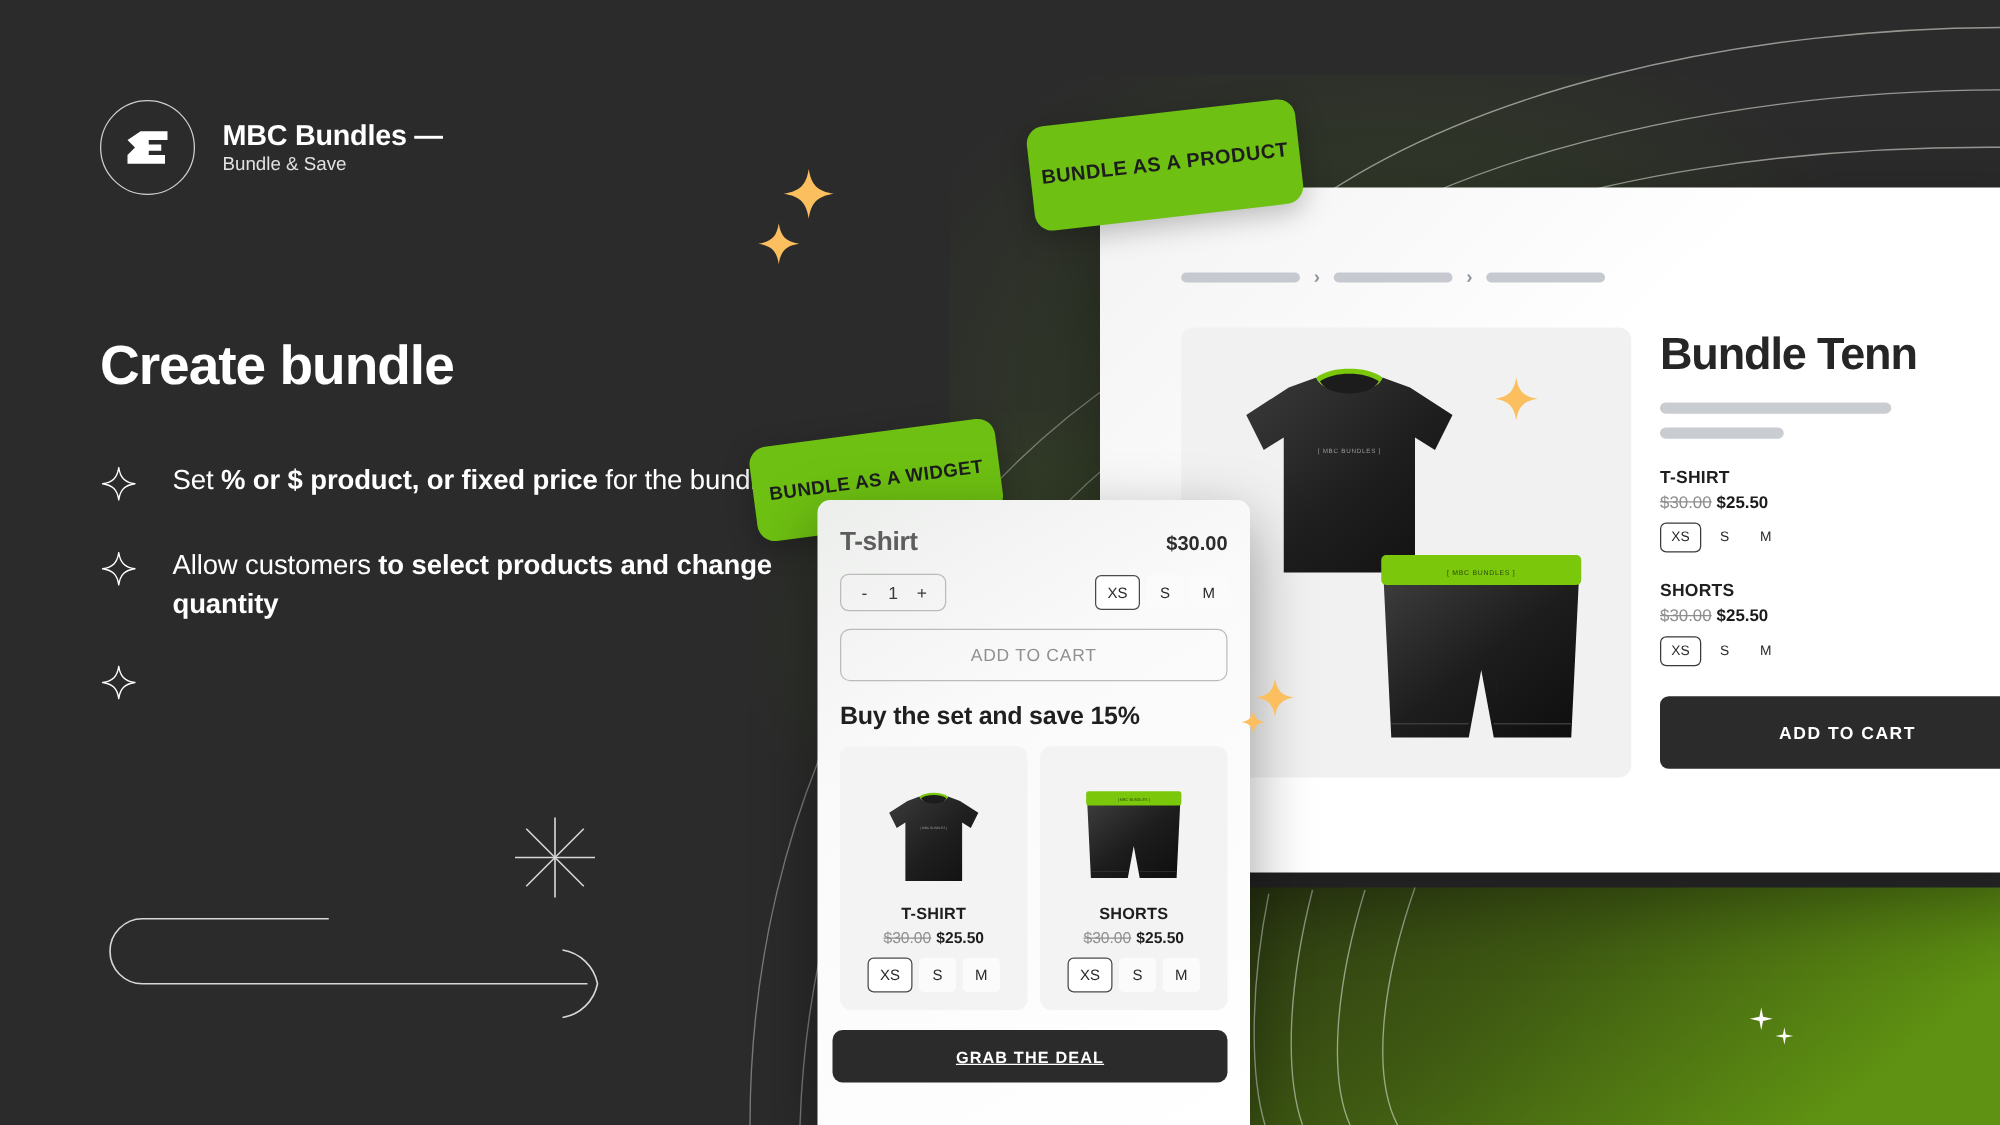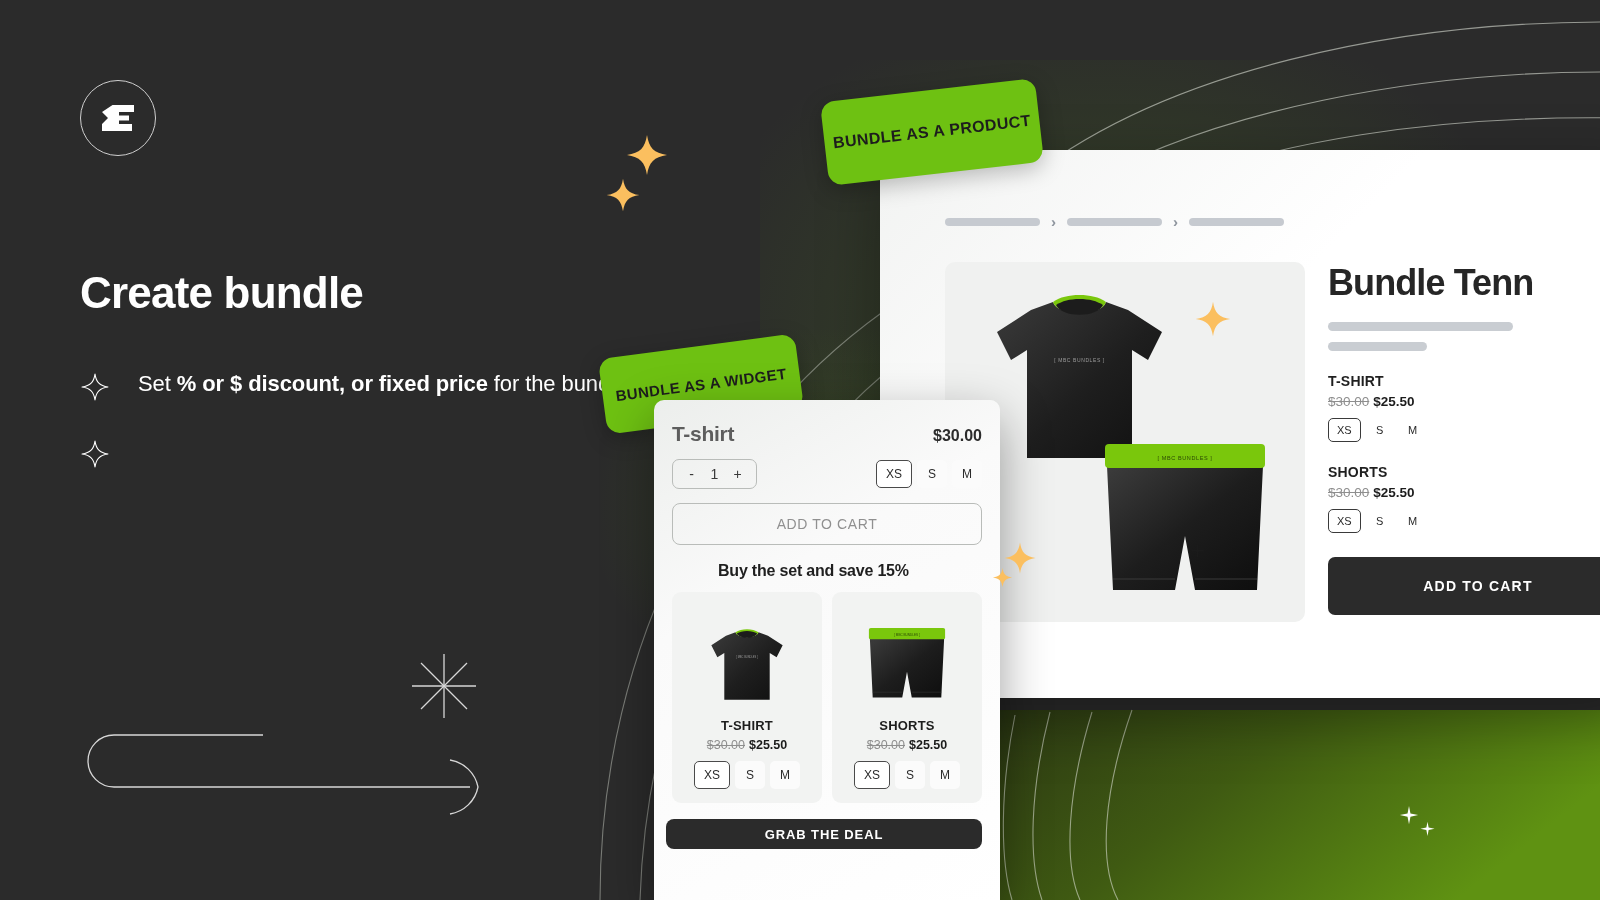--- a/index.html
+++ b/index.html
@@ -128,34 +128,34 @@
   .stepper span { min-width:9px; text-align:center; }
   .w-sizes { display:flex; align-items:center; gap:5px; }
   .wsz { font-size:12px; padding:6px 9px; border-radius:5px; color:#2a2a2a; min-width:30px; text-align:center; background:#fff; }
   .wsz.on { border:1.3px solid #4a4a4a; }
   .wsz.off { border:1.3px solid transparent; background:#fbfbfb; }
   .w-atc {
     margin-top:14px; height:42px; border:1px solid #b9bcb9; border-radius:8px;
     display:flex; align-items:center; justify-content:center;
     color:#909090; font-size:14px; letter-spacing:0.6px;
   }
-  .w-sub { margin-top:17px; font-size:16px; font-weight:bold; color:#1f1f1f; letter-spacing:-0.2px;margin-left:46px; }
+  .w-sub { margin-top:17px; font-size:20px; font-weight:bold; color:#1f1f1f; letter-spacing:-0.2px; }
   .w-grid { margin-top:12px; display:flex; gap:10px; }
   .w-prod {
     flex:1; background:#f2f3f2; border-radius:9px; padding:14px 10px 14px 10px;
     display:flex; flex-direction:column; align-items:center;
   }
   .w-prod-img { height:100px; display:flex; align-items:flex-end; justify-content:center; }
   .w-prod-name { margin-top:12px; font-size:13px; font-weight:bold; color:#1d1d1d; letter-spacing:0.2px; }
   .w-prod-price { margin-top:5px; font-size:12.5px; }
   .w-prod-sizes { margin-top:9px; display:flex; gap:5px; }
   .w-deal {
-    margin:16px 18px 0 12px; height:30px; background:#2b2b2b; border-radius:8px;
+    margin:16px 18px 0 12px; height:42px; background:#2b2b2b; border-radius:8px;
     display:flex; align-items:center; justify-content:center;
-    color:#fff; font-size:13px; font-weight:bold; letter-spacing:0.9px;
+    color:#fff; font-size:13px; font-weight:bold; letter-spacing:0.9px;text-decoration:underline;
   }
 </style>
 </head>
 <body>
 
 <div id="stage">
 
   <div class="bg-glow-green"></div>
   <div class="bg-glow-green2"></div>
 
@@ -193,30 +193,40 @@
       </g>
     </g>
   </svg>
 
   <div class="brand">
     <div class="brand-mark">
       <svg width="38" height="30" viewBox="0 0 38 30">
         <path d="M13.5 2 L35 2 L35 9 L20 9 L20 12.5 L30 12.5 L30 17.5 L20 17.5 L20 21 L33 21 L33 28 L3 28 L3 21 L9 15 L3 9 Z" fill="#ffffff"></path>
       </svg>
     </div>
+    <div class="brand-text">
+      <div class="brand-title">MBC Bundles —</div>
+      <div class="brand-sub">Bundle &amp; Save</div>
+    </div>
   </div>
 
   <div class="headline">Create bundle</div>
 
   <div class="features" id="features-list">
       <div class="feature">
         <div class="feature-star"><svg width="30" height="30" viewBox="0 0 44 44">
             <path d="M22 3 C23.8 15 29 20.2 41 22 C29 23.8 23.8 29 22 41 C20.2 29 15 23.8 3 22 C15 20.2 20.2 15 22 3 Z" fill="none" stroke="#ffffff" stroke-width="1.6" stroke-linejoin="round"></path>
           </svg></div>
-        <div class="feature-text"><span>Set </span><b>% or $ discount, or fixed price</b><span> for the bundle</span></div>
+        <div class="feature-text"><span>Set </span><b>% or $ product, or fixed price</b><span> for the bundle</span></div>
+      </div>
+      <div class="feature">
+        <div class="feature-star"><svg width="30" height="30" viewBox="0 0 44 44">
+            <path d="M22 3 C23.8 15 29 20.2 41 22 C29 23.8 23.8 29 22 41 C20.2 29 15 23.8 3 22 C15 20.2 20.2 15 22 3 Z" fill="none" stroke="#ffffff" stroke-width="1.6" stroke-linejoin="round"></path>
+          </svg></div>
+        <div class="feature-text"><span>Allow customers </span><b>to select products and change quantity</b></div>
       </div>
       <div class="feature">
         <div class="feature-star"><svg width="30" height="30" viewBox="0 0 44 44">
             <path d="M22 3 C23.8 15 29 20.2 41 22 C29 23.8 23.8 29 22 41 C20.2 29 15 23.8 3 22 C15 20.2 20.2 15 22 3 Z" fill="none" stroke="#ffffff" stroke-width="1.6" stroke-linejoin="round"></path>
           </svg></div>
       </div>
     </div>
 
   <svg class="deco-arrow" width="420" height="90" viewBox="0 0 420 90">
     <g fill="none" stroke="#d7d7d7" stroke-width="1.3">

